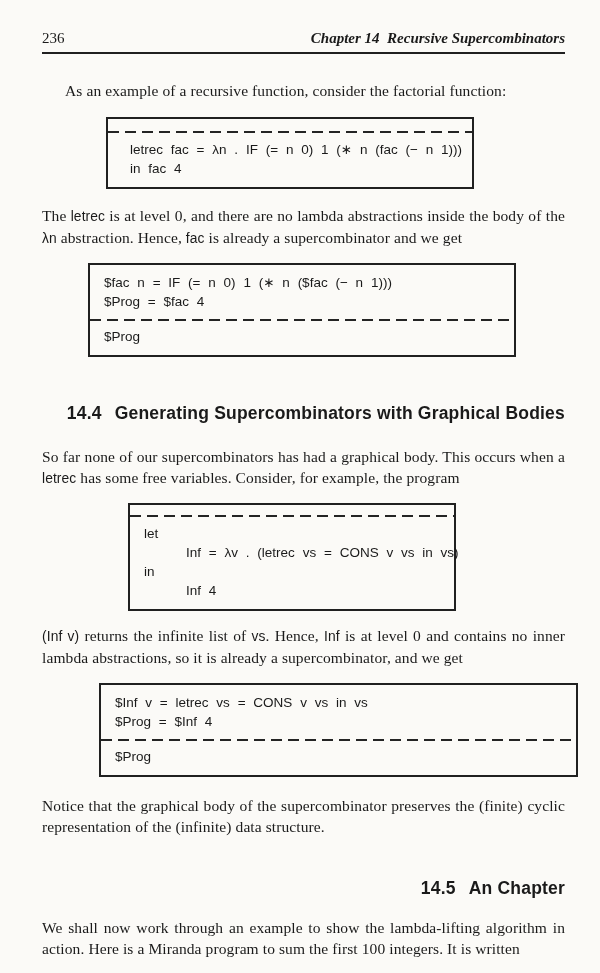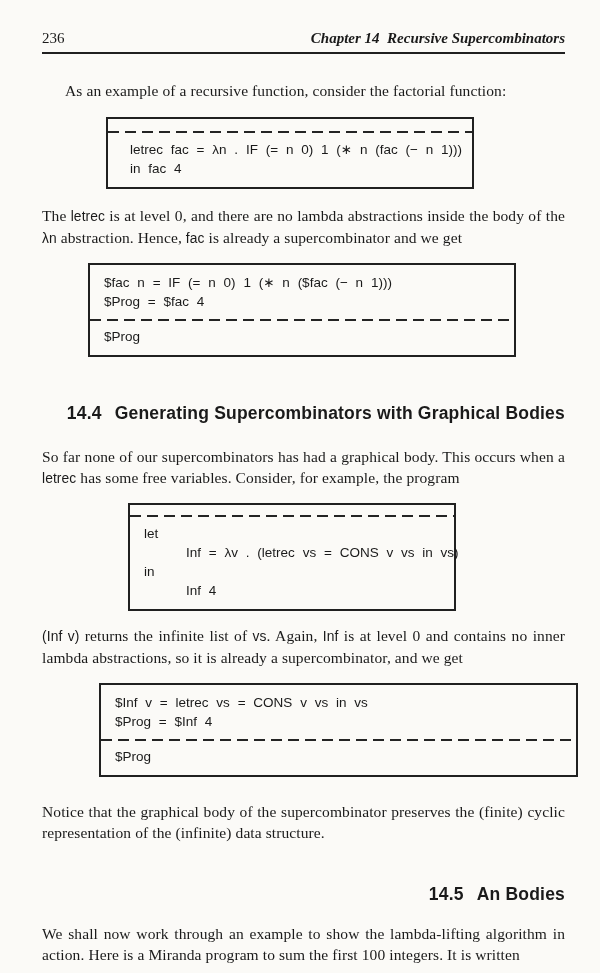--- a/index.html
+++ b/index.html
@@ -24,21 +24,21 @@
   
   .para {
     margin:0; font-size:15.5px; line-height:21.5px;
     text-align:justify; letter-spacing:0.1px;
   }
   .para .code-inline { font-family:"Liberation Sans","DejaVu Sans",sans-serif; font-size:13.8px; }
   .p1 { margin-top:26px; text-indent:23px; }
   .p2 { margin-top:16px; }
   .p3 { margin-top:22px; }
   .p4 { margin-top:14px; }
-  .p5 { margin-top:24px; }
+  .p5 { margin-top:18px; }
   .p6 { margin-top:18px; }
 
   
   .heading {
     font-family:"Liberation Sans","DejaVu Sans",sans-serif;
     font-weight:bold; font-size:17.5px; letter-spacing:0.2px;text-align:right;
   }
   .h144 { margin-top:46px; }
   .h145 { margin-top:40px; }
   .heading .h-num { margin-right:13px; }
@@ -101,30 +101,30 @@
   <p class="para p3"><span class="text-run">So far none of our supercombinators has had a graphical body. This occurs when a </span><span class="code-inline">letrec</span><span class="text-run"> has some free variables. Consider, for example, the program</span></p>
 
   <div class="codebox box3">
       <div class="dash-rule"></div>
       <div class="code-line">let</div>
       <div class="code-line" style="padding-left: 56px;">Inf = λv . (letrec vs = CONS v vs in vs)</div>
       <div class="code-line">in</div>
       <div class="code-line" style="padding-left: 56px;">Inf 4</div>
     </div>
 
-  <p class="para p4"><span class="code-inline">(Inf v)</span><span class="text-run"> returns the infinite list of </span><span class="code-inline">vs</span><span class="text-run">. Again, </span><span class="code-inline">Inf</span><span class="text-run"> is at level 0 and contains no inner lambda abstractions, so it is already a supercombinator, and we get</span></p>
+  <p class="para p4"><span class="code-inline">(Inf v)</span><span class="text-run"> returns the infinite list of </span><span class="code-inline">vs</span><span class="text-run">. Hence, </span><span class="code-inline">Inf</span><span class="text-run"> is at level 0 and contains no inner lambda abstractions, so it is already a supercombinator, and we get</span></p>
 
   <div class="codebox box4">
       <div class="code-line">$Inf v = letrec vs = CONS v vs in vs</div>
       <div class="code-line">$Prog = $Inf 4</div>
       <div class="dash-rule"></div>
       <div class="code-line">$Prog</div>
     </div>
 
   <p class="para p5"><span class="text-run">Notice that the graphical body of the supercombinator preserves the (finite) cyclic representation of the (infinite) data structure.</span></p>
 
   <div class="heading h145">
-    <span class="h-num">14.5</span><span>An Bodies</span>
+    <span class="h-num">14.5</span><span>An Chapter</span>
   </div>
 
   <p class="para p6"><span class="text-run">We shall now work through an example to show the lambda-lifting algorithm in action. Here is a Miranda program to sum the first 100 integers. It is written</span></p>
 
 </div>
 
 </body></html>

